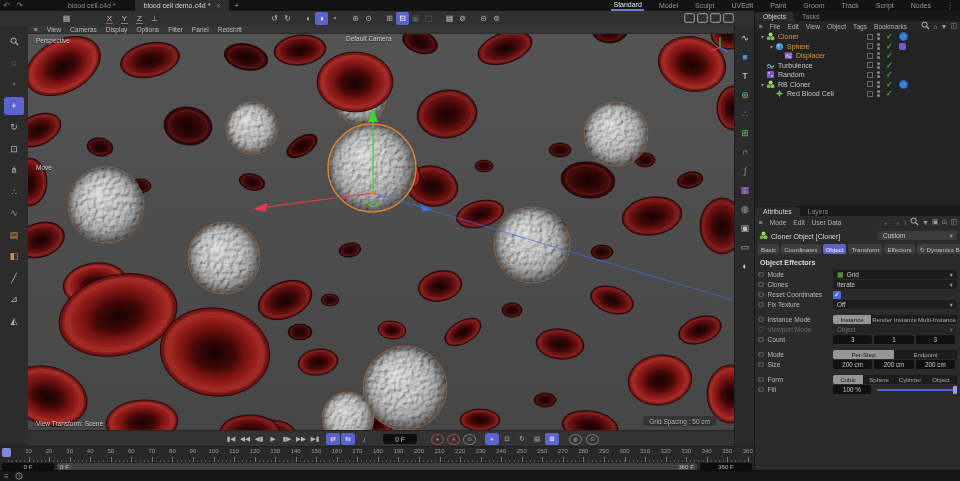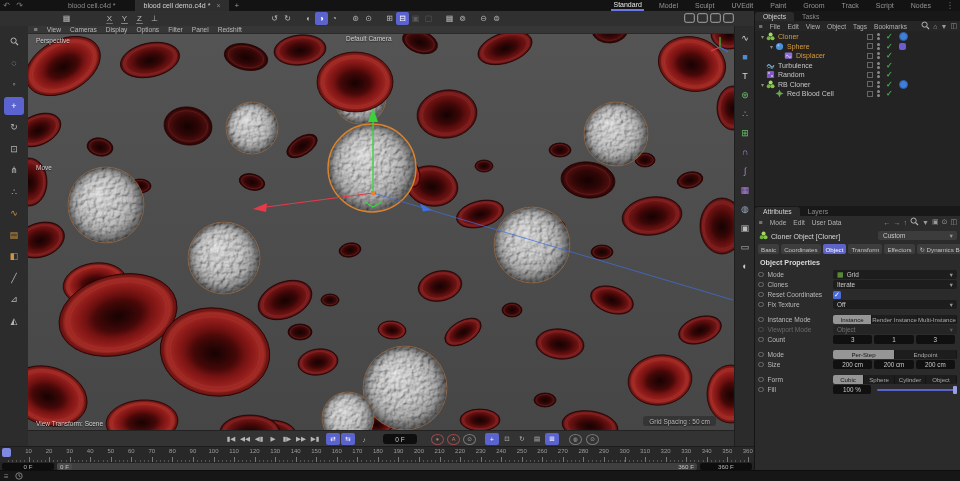--- a/index.html
+++ b/index.html
@@ -861,21 +861,21 @@
         <span class="caret">▼</span>
       </div>
       <div id="attr-sections" style="position:absolute;left:3px;top:38px;display:flex;gap:2px;">
           <div class="sect">Basic</div>
           <div class="sect">Coordinates</div>
           <div class="sect active">Object</div>
           <div class="sect">Transform</div>
           <div class="sect">Effectors</div>
           <div class="sect">↻ Dynamics Body</div>
         </div>
-      <div class="attr-head" style="top:52px;">Object Properties</div>
+      <div class="attr-head" style="top:52px;">Object Effectors</div>
       <div id="attr-rows" style="position:absolute;left:0;top:64px;width:206px;">
           <div class="arow" style="top: 0px;">
             <div class="adot"></div>
             <span class="albl">Mode</span>
             <div class="actl">
               <div class="drop">
                 <span style="color: rgb(109, 179, 63); margin-right: 3px; font-size: 7px;">▦</span>
                 <span>Grid</span>
                 <span class="caret">▼</span>
               </div>

